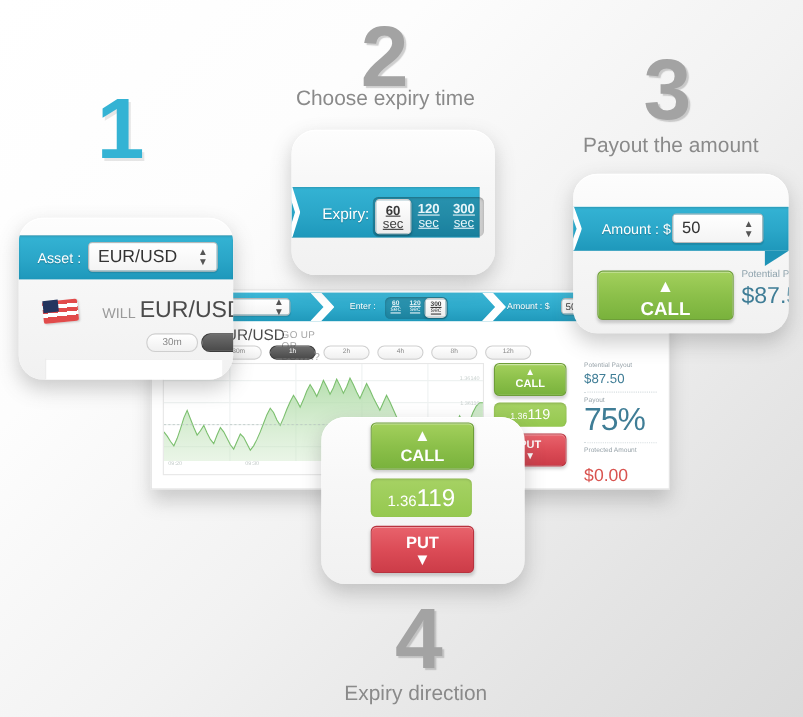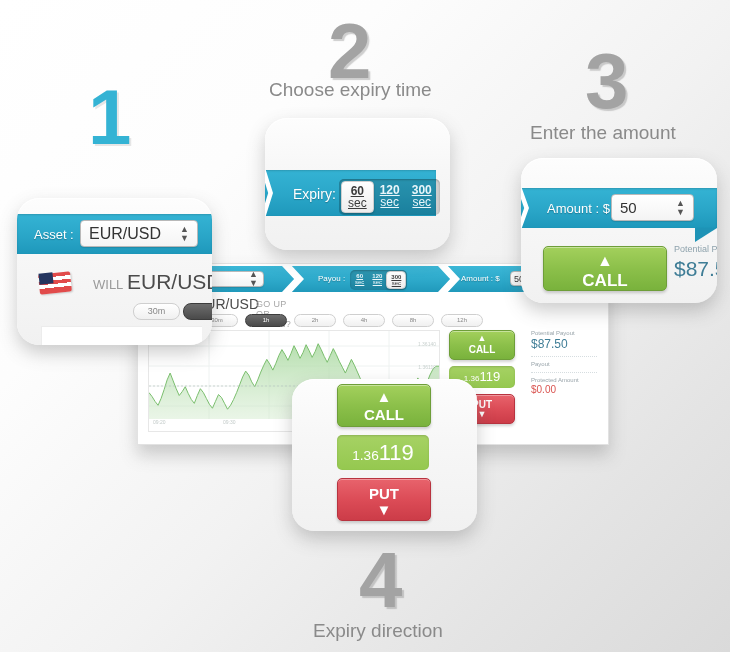--- a/index.html
+++ b/index.html
@@ -132,21 +132,21 @@
 
       <div class="abs" style="left:48px;top:5px;width:78px;height:16px;">
         <div class="sel" style="width:100%;height:100%;padding:0 5px;box-sizing:border-box;font-size:9px;">
           <span>USD</span>
           <span class="caret">▲<br>▼</span>
         </div>
       </div>
 
       <div class="chev" style="left:144px;"></div>
 
-      <div class="abs strip-label" style="left:180px;top:8px;font-size:8px;">Payou :</div>
+      <div class="abs strip-label" style="left:180px;top:8px;font-size:8px;">Enter :</div>
 
       <div class="seg-wrap abs" style="left:212px;top:4px;padding:1px;">
         <div class="seg" style="font-size:6px;padding:2px 4px;">
           <b>60</b>
           <i>sec</i>
         </div>
         <div class="seg" style="font-size:6px;padding:2px 4px;">
           <b>120</b>
           <i>sec</i>
         </div>
@@ -233,23 +233,24 @@
         <span class="abs" style="left:0;right:0;top:4px;font-size:10px;">PUT</span>
         <span class="abs" style="left:0;right:0;top:15px;font-size:9px;line-height:9px;">▼</span>
       </div>
     </div>
 
     <div class="abs" style="left:393px;top:66px;width:66px;">
       <div class="payoutlbl">Potential Payout</div>
       <div class="payoutval" style="font-size:12px;margin-top:1px;">$87.50</div>
       <div class="dotline" style="margin:5px 0 4px;"></div>
       <div class="payoutlbl">Payout</div>
+      <div class="payoutval" style="font-size:29px;line-height:29px;margin-top:1px;letter-spacing:-1px;">75%</div>
       <div class="dotline" style="margin:5px 0 4px;"></div>
       <div class="payoutlbl">Protected Amount</div>
-      <div style="font-size:10px;color:#d9534f;margin-top:1px;">$0.00</div>
+      <div style="font-size:16px;color:#d9534f;margin-top:11px;">$0.00</div>
     </div>
   </div>
 
   <div class="abs step-num num-blue" style="left:88px;top:78px;">1</div>
 
   <div class="callout abs" style="left:17px;top:198px;width:195px;height:147px;">
     <div class="blue-strip" style="position:absolute;left:0;top:16px;width:195px;height:40px;">
       <span class="strip-label abs" style="left:17px;top:13px;font-size:13px;">Asset :</span>
       <div class="sel abs" style="left:63px;top:6px;width:118px;height:27px;padding:0 8px;box-sizing:border-box;">
         <span style="font-size:16px;">EUR/USD</span>
@@ -291,21 +292,21 @@
         </div>
         <div class="seg" style="font-size:12px;">
           <b>300</b>
           <i>sec</i>
         </div>
       </div>
     </div>
   </div>
 
   <div class="abs step-num num-gray" style="left:585px;top:42px;">3</div>
-  <div class="abs step-cap" style="left:530px;top:122px;">Enter the amount</div>
+  <div class="abs step-cap" style="left:530px;top:122px;">Payout the amount</div>
 
   <div class="callout abs" style="left:521px;top:158px;width:196px;height:145px;">
     <div class="blue-strip" style="position:absolute;left:0;top:30px;width:196px;height:40px;">
       <span class="abs" style="left:-4px;top:0;width:12px;height:40px;background:#fff;
                    clip-path:polygon(0 0,40% 0,100% 50%,40% 100%,0 100%,60% 50%);"></span>
       <span class="strip-label abs" style="left:26px;top:13px;font-size:13px;">Amount : $</span>
       <div class="sel abs" style="left:90px;top:6px;width:83px;height:27px;padding:0 8px;box-sizing:border-box;">
         <span style="font-size:15px;">50</span>
         <span class="caret">▲<br>▼</span>
       </div>

